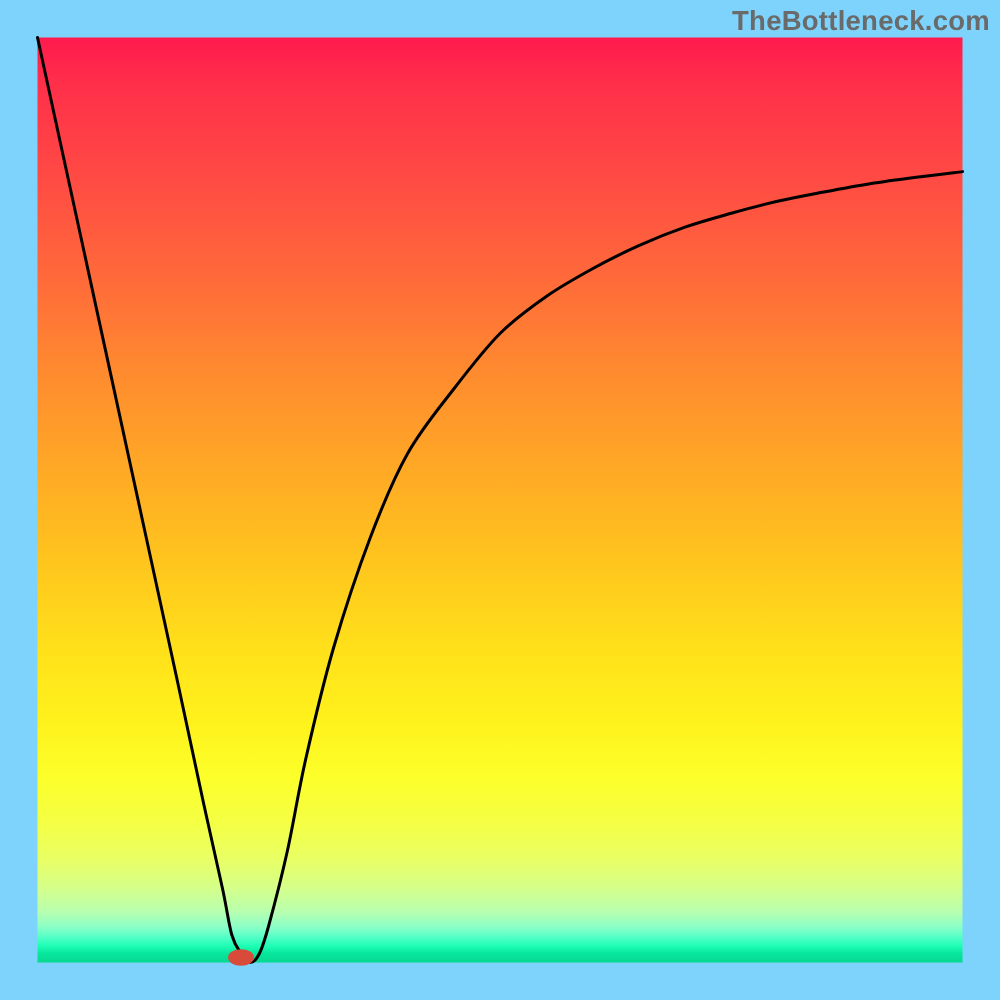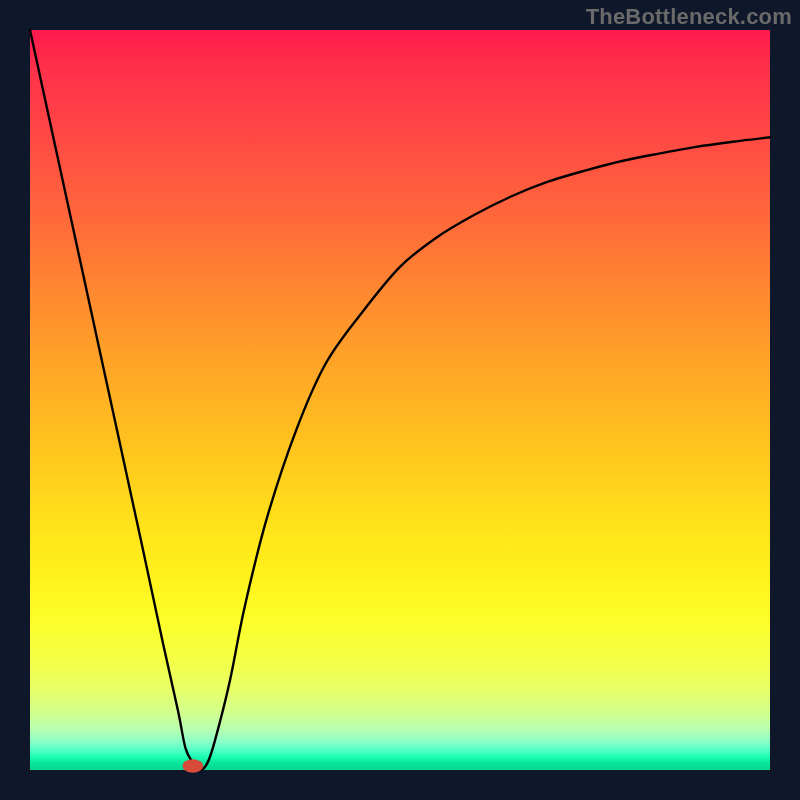--- a/index.html
+++ b/index.html
@@ -8,21 +8,21 @@
     width: 800px;
     height: 800px;
     overflow: hidden;
     background: #000;
     font-family: Arial, Helvetica, sans-serif;
   }
   .frame {
     position: relative;
     width: 800px;
     height: 800px;
-    background: #0f172a;
+    background: #7dd3fc;
   }
   .plot-area {
     position: absolute;
     left: 30px;
     top: 30px;
     width: 740px;
     height: 740px;
     
     background:
       linear-gradient(to bottom,

